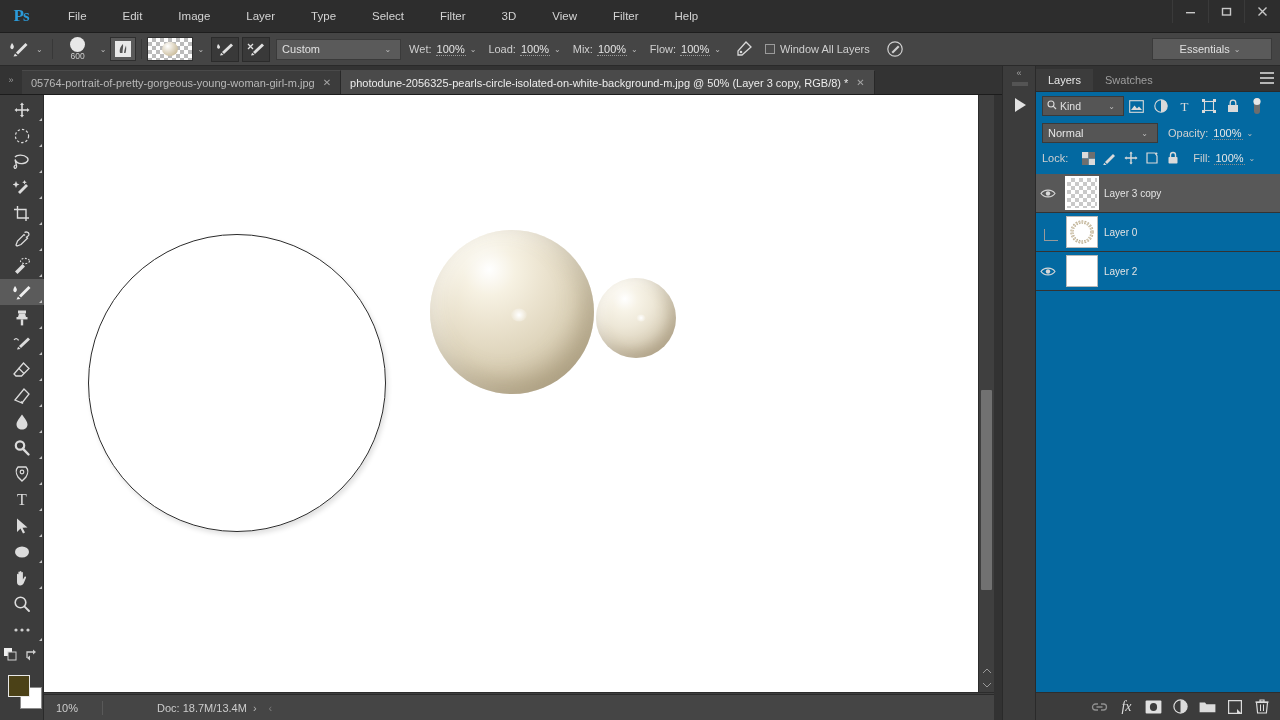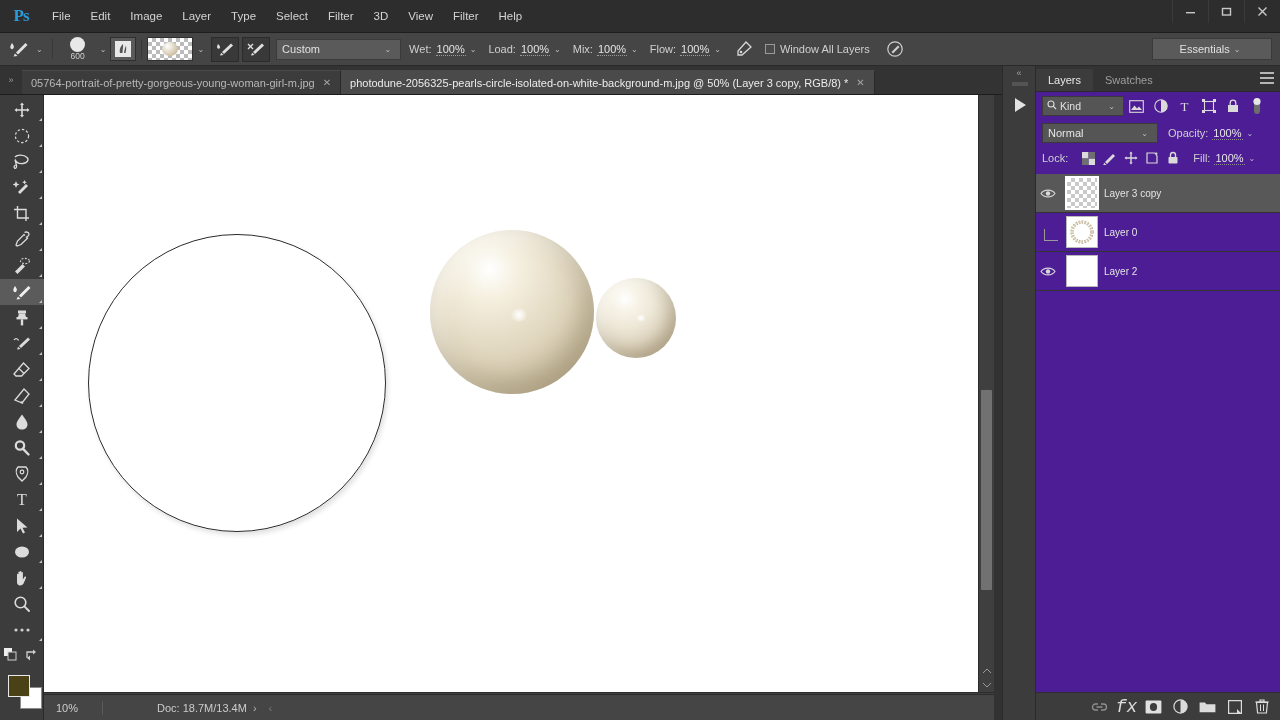--- a/index.html
+++ b/index.html
@@ -9,20 +9,21 @@
     background:#323232; color:#c8c8c8; font-size:11px;
     -webkit-font-smoothing:antialiased;
   }
   .app { position:relative; width:1280px; height:720px; }
 
   
   .menubar {
     position:absolute; left:0; top:0; width:1280px; height:33px;
     background:#2d2d2d; display:flex; align-items:center;
     border-bottom:1px solid #1e1e1e;
+    gap:16px;
   }
   .ps-logo {
     width:42px; height:33px; display:flex; align-items:center; justify-content:center;
     color:#2b9ad9; font-weight:bold; font-size:17px; letter-spacing:-1px;
     font-family:"Liberation Serif", serif;
   }
   .menu-item {
     padding:0 10px; height:33px; line-height:33px; font-size:11.5px; color:#d4d4d4;
     cursor:default;
   }
@@ -183,21 +184,21 @@
   
   .rstrip {
     position:absolute; left:1002px; top:66px; width:34px; height:654px;
     background:#3c3c3c; border-left:1px solid #2a2a2a; border-right:1px solid #2a2a2a;
   }
   .rstrip-top { height:14px; display:flex;align-items:center;justify-content:center;color:#a0a0a0;font-size:9px;}
   .rstrip-grip { width:34px;height:8px;display:flex;align-items:center;justify-content:center;}
   .rstrip-btn { width:34px;height:34px;display:flex;align-items:center;justify-content:center;}
 
   
-  .panel { position:absolute; left:1036px; top:66px; width:244px; height:654px; background:#4c1d95; }
+  .panel { position:absolute; left:1036px; top:66px; width:244px; height:654px; background:#0369a1; }
   .panel-tabs {
     height:26px; background:#333333; display:flex; align-items:flex-end;
     border-bottom:1px solid #2a2a2a; position:relative;
   }
   .ptab {
     height:22px; padding:0 12px; display:flex;align-items:center;font-size:11px;
     color:#9e9e9e; background:#333333;
   }
   .ptab.active { background:#3c3c3c; color:#e8e8e8; }
   .pmenu { position:absolute; right:6px; top:6px; width:14px;height:12px;display:flex;flex-direction:column;justify-content:space-between;}
@@ -771,21 +772,21 @@
 
     </div>
 
     <div class="panel-footer">
       <div class="fbtn">
         <svg width="17" height="12" viewBox="0 0 17 12">
             <path d="M7 3 H4.5 A3 3 0 0 0 4.5 9 H7 M10 3 H12.5 A3 3 0 0 1 12.5 9 H10 M5.5 6 H11.5" fill="none" stroke="#8f8f8f" stroke-width="1.3"></path>
           </svg>
       </div>
       <div class="fbtn">
-        <span style="font-family:Liberation Mono, monospace;font-style:italic;font-size:18px;color:#dcdcdc;">fx</span>
+        <span style="font-family:Liberation Serif, serif;font-style:italic;font-size:14px;color:#dcdcdc;">fx</span>
       </div>
       <div class="fbtn">
         <svg width="17" height="14" viewBox="0 0 17 14">
             <rect x="0.6" y="0.6" width="15.8" height="12.8" rx="1" fill="#e0e0e0"></rect>
             <ellipse cx="8.5" cy="7" rx="3.6" ry="4" fill="#3c3c3c"></ellipse>
           </svg>
       </div>
       <div class="fbtn">
         <svg width="15" height="15" viewBox="0 0 15 15">
             <circle cx="7.5" cy="7.5" r="6.6" fill="none" stroke="#dcdcdc" stroke-width="1.2"></circle>

